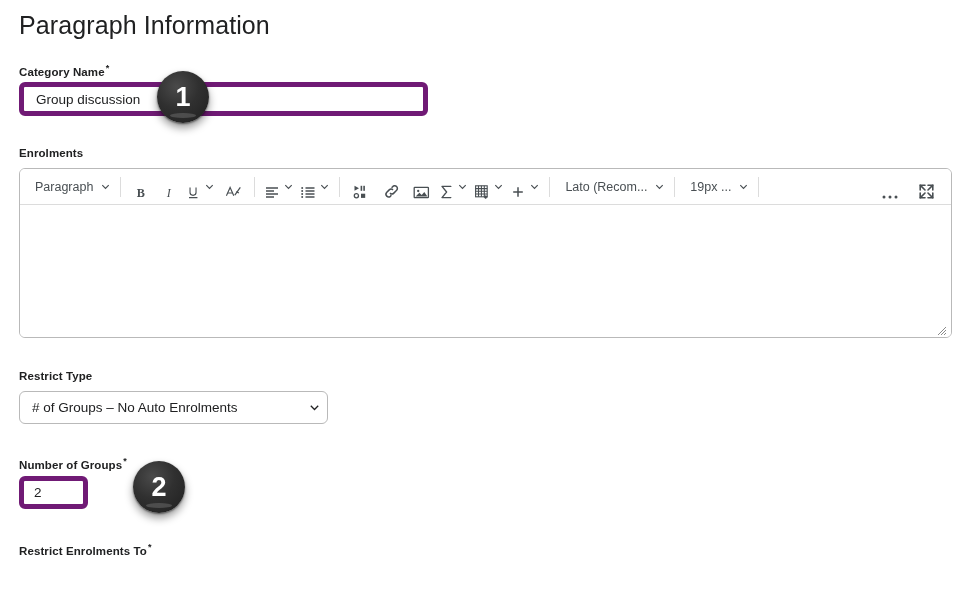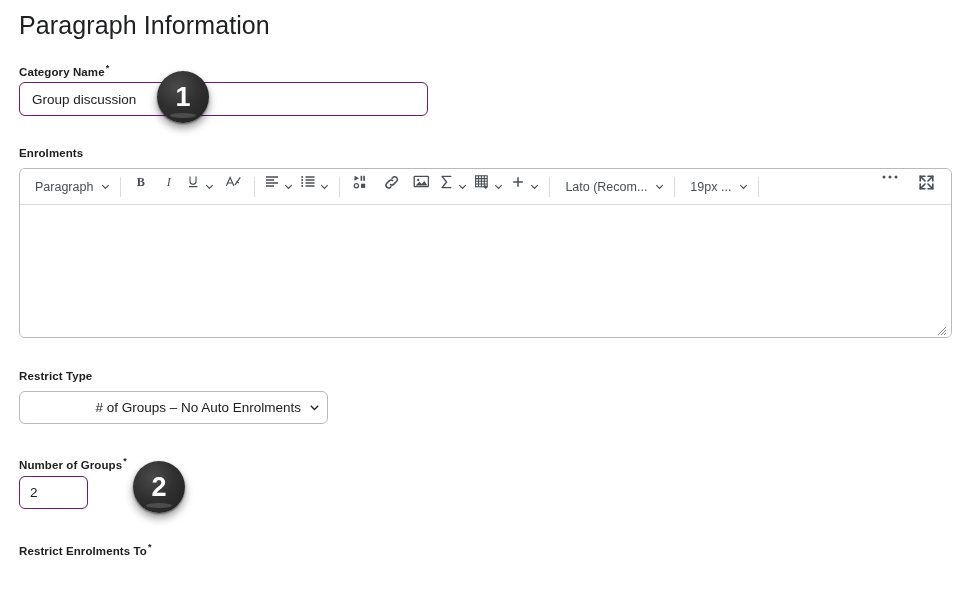--- a/index.html
+++ b/index.html
@@ -45,21 +45,21 @@
     font-size: 11.5px;
     color: #202122;
     vertical-align: super;
     font-size: 9px;
     margin-left: 1px;
   }
 
   
   .text-input {
     position: absolute;
-    border: 1px solid #701a75;
+    border: 5px solid #701a75;
     border-radius: 6px;
     background: #ffffff;
     font-family: "Liberation Sans", sans-serif;
     font-size: 13.5px;
     color: #202122;
     padding: 0 12px;
     outline: none;
   }
   #category-name-input {
     left: 19px;
@@ -77,21 +77,20 @@
 
   
   .select-wrap {
     position: absolute;
     border: 1px solid #b9b9b9;
     border-radius: 6px;
     background: #ffffff;
     display: flex;
     align-items: center;
     cursor: pointer;
-    text-align: right;
   }
   .select-wrap .sel-text {
     flex: 1;
     font-size: 13.5px;
     color: #202122;
     padding-left: 12px;
     white-space: nowrap;
     overflow: hidden;
   }
   .select-wrap .chev {
@@ -140,21 +139,21 @@
     width: 1px;
     height: 20px;
     background: #dcdcdc;
     margin: 0 6px;
     flex: none;
   }
   .tb-btn {
     height: 26px;
     min-width: 26px;
     display: flex;
-    align-items: flex-start;
+    align-items: flex-end;
     justify-content: center;
     color: #494f53;
     cursor: pointer;
     border-radius: 3px;
     padding: 0 3px;
   }
   .tb-btn.with-chev { padding-right: 1px; }
   .tb-btn svg { display: block; }
   .tb-label {
     font-size: 12.5px;

